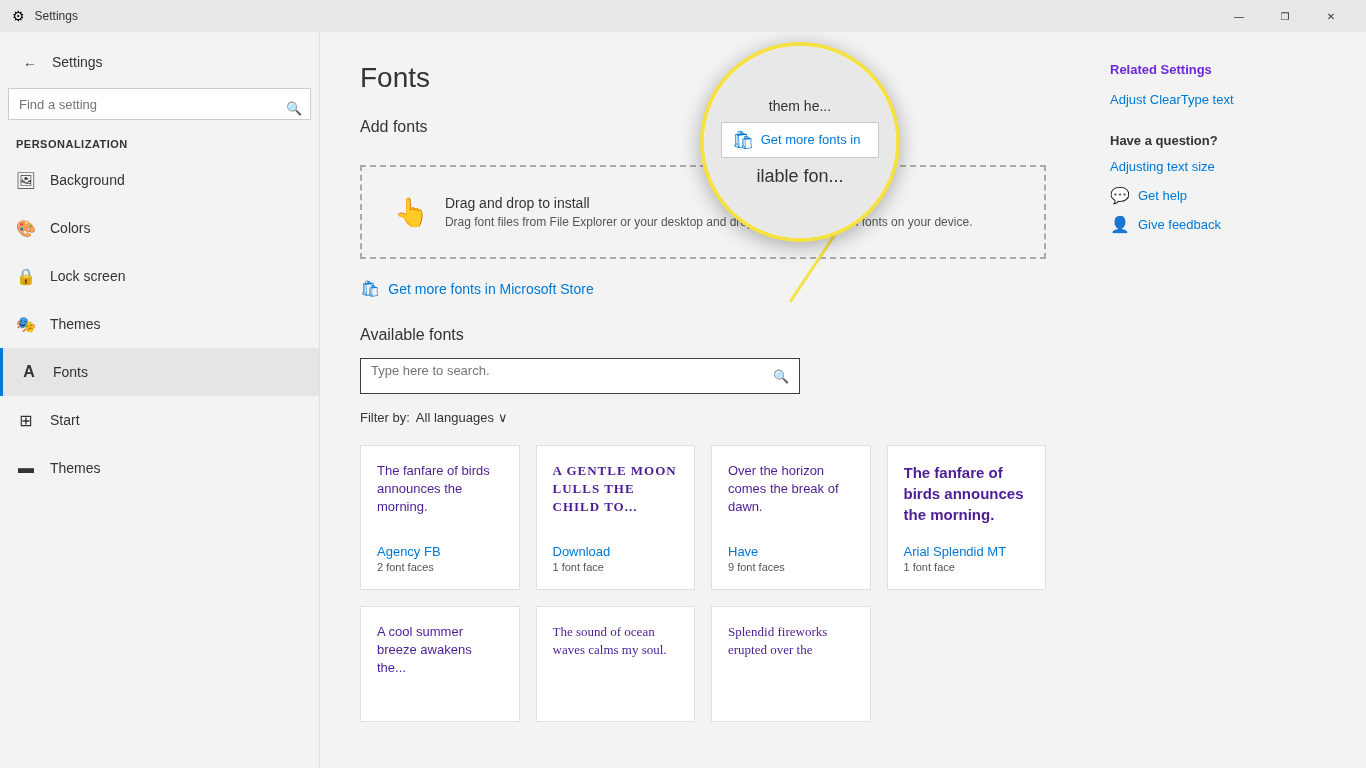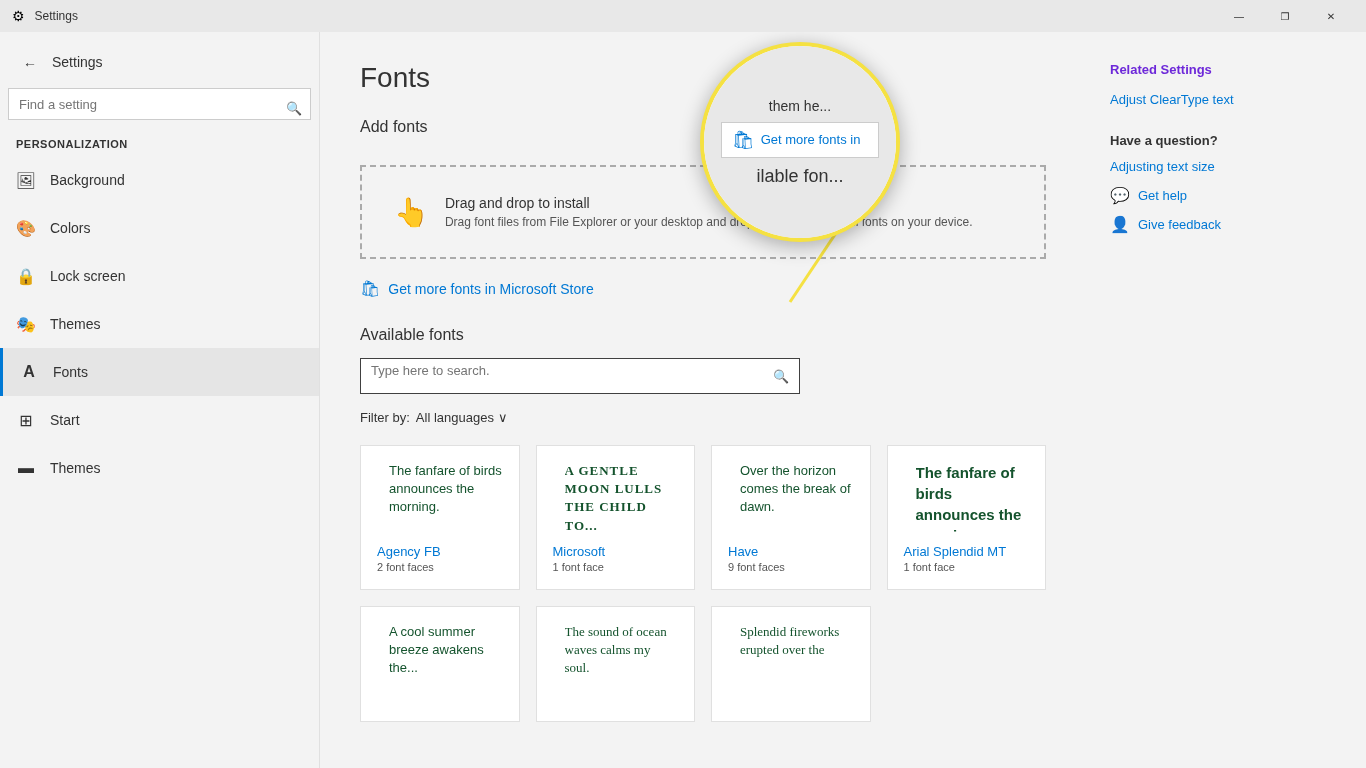--- a/index.html
+++ b/index.html
@@ -237,26 +237,25 @@
       max-width: 740px;
     }
     .font-card {
       background: white;
       padding: 16px;
       cursor: pointer;
       border: 1px solid #e0e0e0;
     }
     .font-preview-text {
       font-size: 14px;
-      color: #14532d;
+      color: #4c1d95;
       margin-bottom: 12px;
       line-height: 1.4;
       height: 70px;
       overflow: hidden;
-      margin-left: 12px;
     }
     .font-name {
       font-size: 13px;
       color: #0078d4;
       margin-bottom: 2px;
     }
     .font-faces {
       font-size: 11px;
       color: #555;
     }
@@ -469,21 +468,21 @@
     <div class="fonts-grid">
 
       <div class="font-card">
         <div class="font-preview-text" style="font-family: 'Arial Narrow', sans-serif; font-size:13px;">The fanfare of birds announces the morning.</div>
         <div class="font-name">Agency FB</div>
         <div class="font-faces">2 font faces</div>
       </div>
 
       <div class="font-card">
         <div class="font-preview-text font-algerian" style="font-size:13px;">A GENTLE MOON LULLS THE CHILD TO...</div>
-        <div class="font-name">Microsoft</div>
+        <div class="font-name">Download</div>
         <div class="font-faces">1 font face</div>
       </div>
 
       <div class="font-card">
         <div class="font-preview-text" style="font-family: Arial, sans-serif; font-size:13px;">Over the horizon comes the break of dawn.</div>
         <div class="font-name">Have</div>
         <div class="font-faces">9 font faces</div>
       </div>
 
       <div class="font-card">

